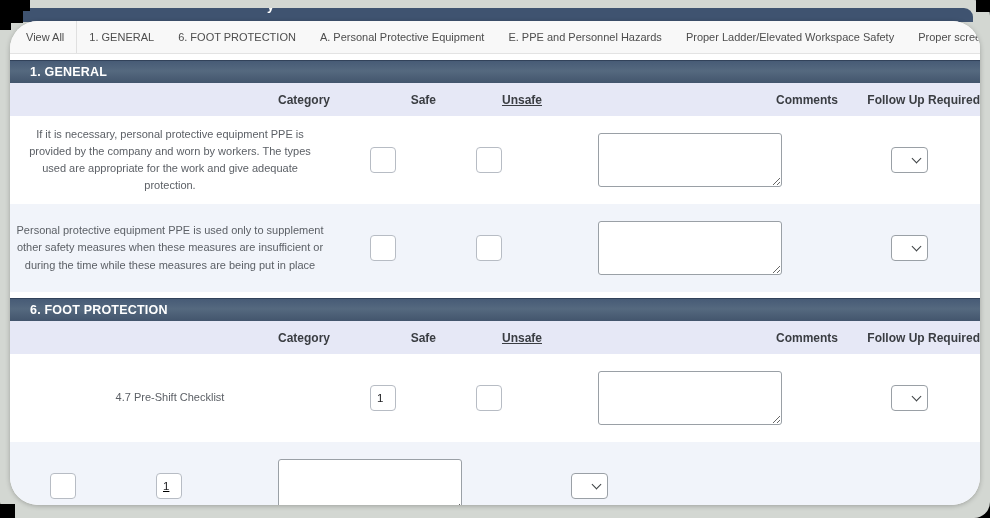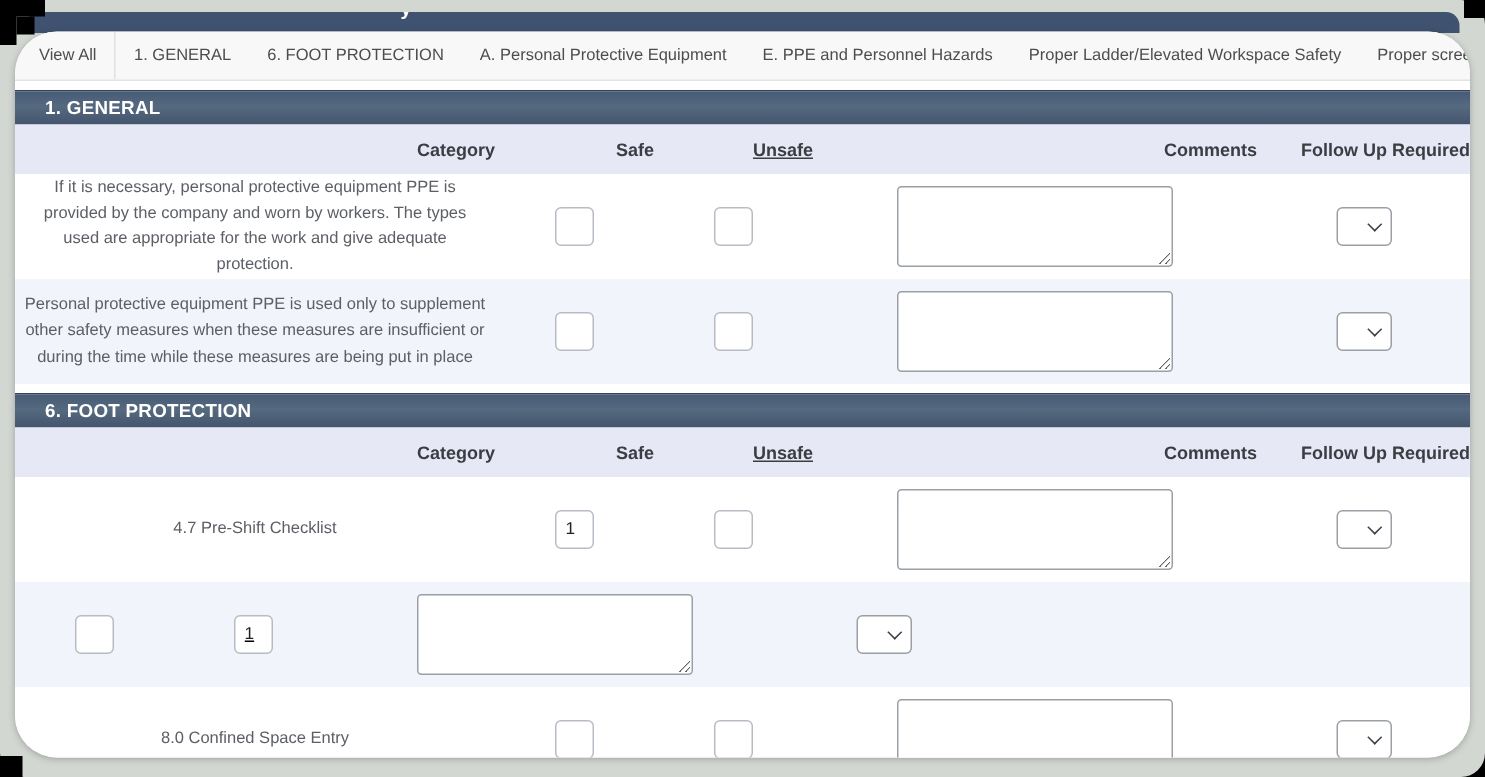--- a/index.html
+++ b/index.html
@@ -89,21 +89,21 @@
     align-items: center;
   }
   .col-row .col {
     font-size: 12px;
     font-weight: bold;
     color: #3a3d42;
     text-align: right;
   }
 
   .row {
-    height: 70px;
+    height: 88px;
     display: flex;
     align-items: center;
   }
   .rows .row:nth-child(even) { background: #f1f4fa; }
   .rows .row:nth-child(odd)  { background: #ffffff; }
 
   .c-cat     { width: 320px; flex: 0 0 auto; }
   .c-safe    { width: 106px; flex: 0 0 auto; }
   .c-unsafe  { width: 106px; flex: 0 0 auto; text-decoration: underline; }
   .c-comm    { width: 296px; flex: 0 0 auto; }

